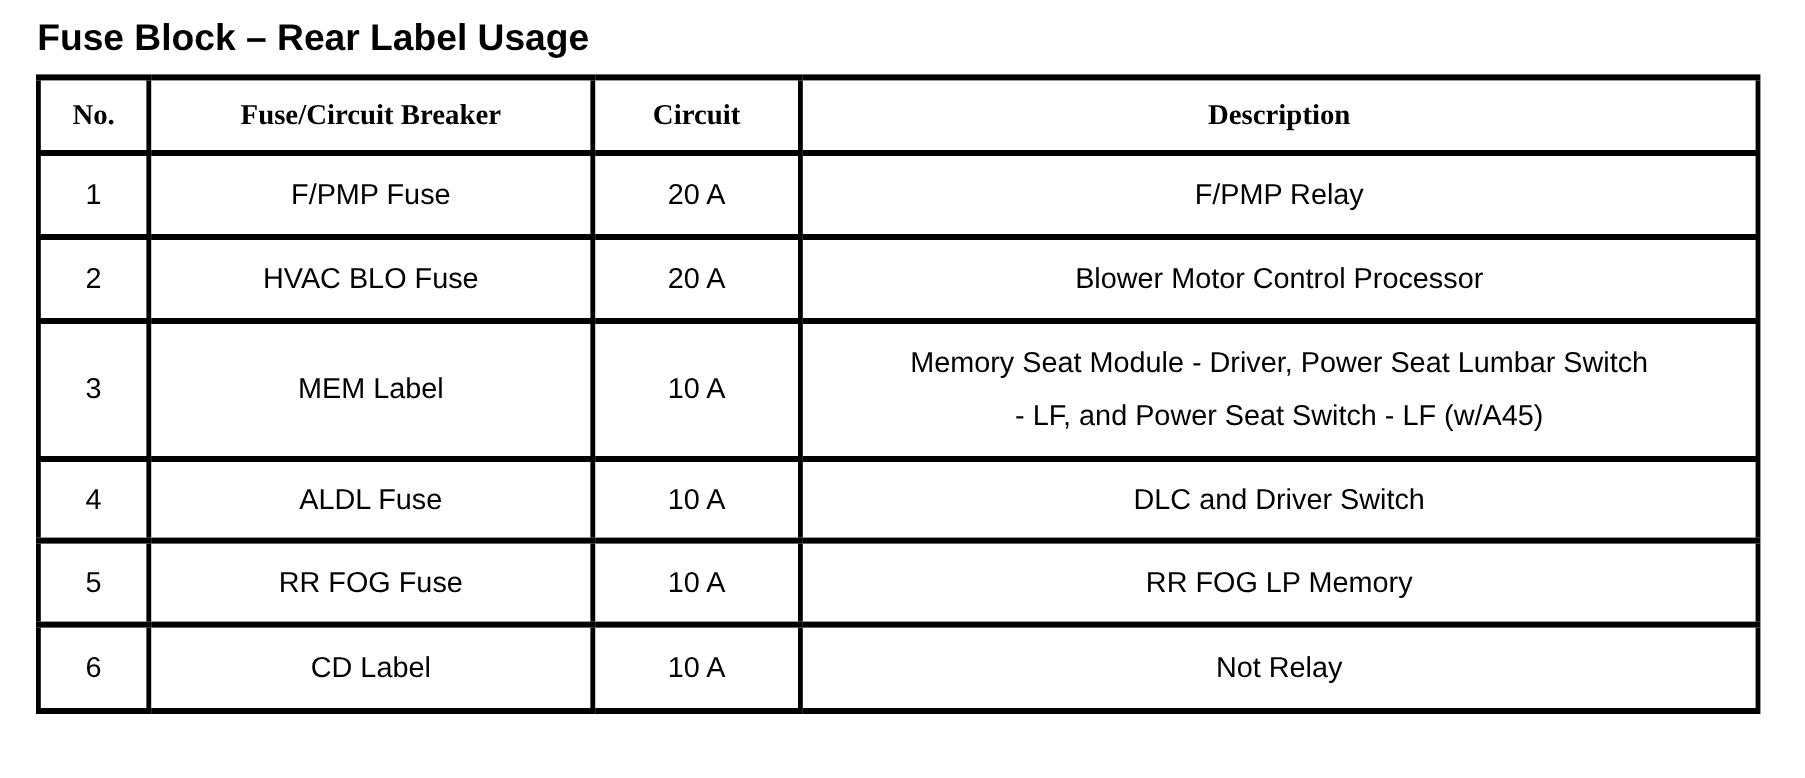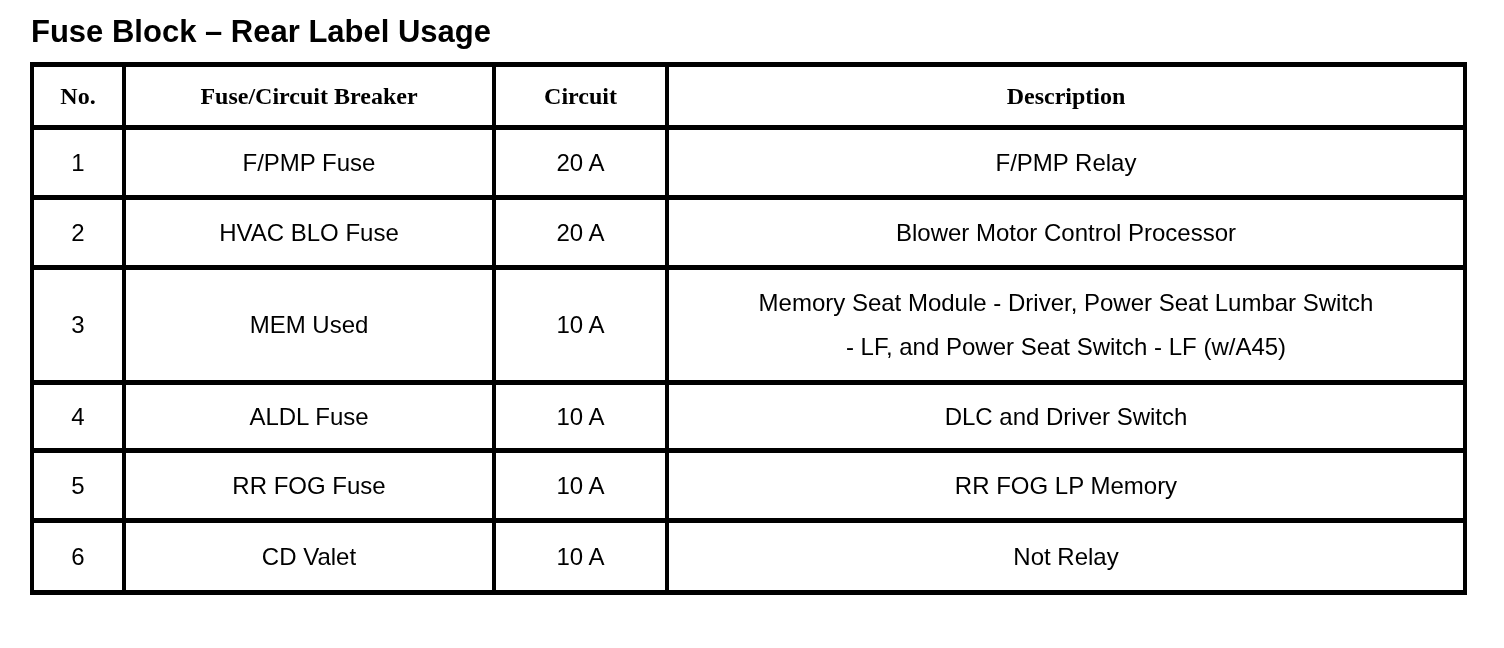--- a/index.html
+++ b/index.html
@@ -99,21 +99,21 @@
 
   <tr>
     <td class="c-no">2</td>
     <td class="c-fuse">HVAC BLO Fuse</td>
     <td class="c-rating">20 A</td>
     <td class="c-desc">Blower Motor Control Processor</td>
   </tr>
 
   <tr>
     <td class="c-no">3</td>
-    <td class="c-fuse">MEM Used</td>
+    <td class="c-fuse">MEM Label</td>
     <td class="c-rating">10 A</td>
     <td class="c-desc">Memory Seat Module - Driver, Power Seat Lumbar Switch
 - LF, and Power Seat Switch - LF (w/A45)</td>
   </tr>
 
   <tr>
     <td class="c-no">4</td>
     <td class="c-fuse">ALDL Fuse</td>
     <td class="c-rating">10 A</td>
     <td class="c-desc">DLC and Driver Switch</td>
@@ -121,19 +121,19 @@
 
   <tr>
     <td class="c-no">5</td>
     <td class="c-fuse">RR FOG Fuse</td>
     <td class="c-rating">10 A</td>
     <td class="c-desc">RR FOG LP Memory</td>
   </tr>
 
   <tr>
     <td class="c-no">6</td>
-    <td class="c-fuse">CD Valet</td>
+    <td class="c-fuse">CD Label</td>
     <td class="c-rating">10 A</td>
     <td class="c-desc">Not Relay</td>
   </tr>
 </tbody>
   </table>
 </div>
 
 </body></html>

